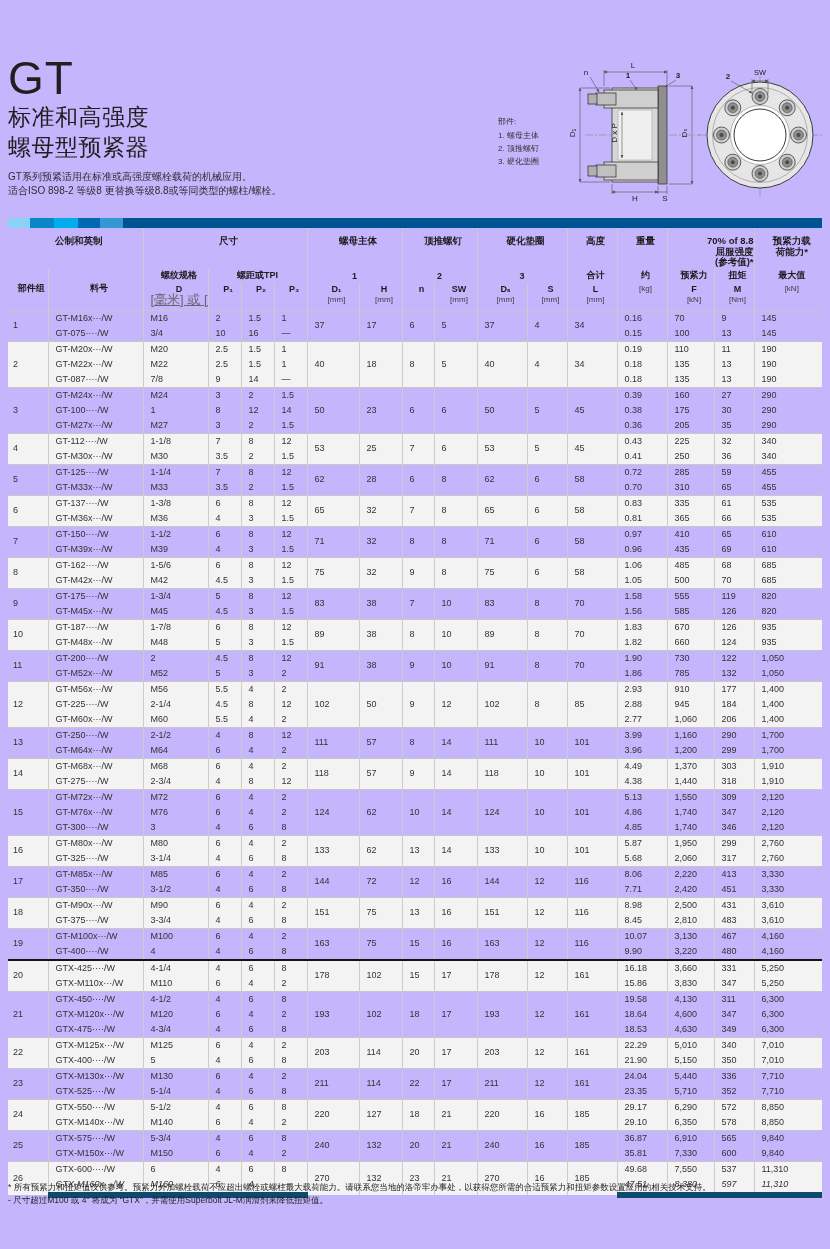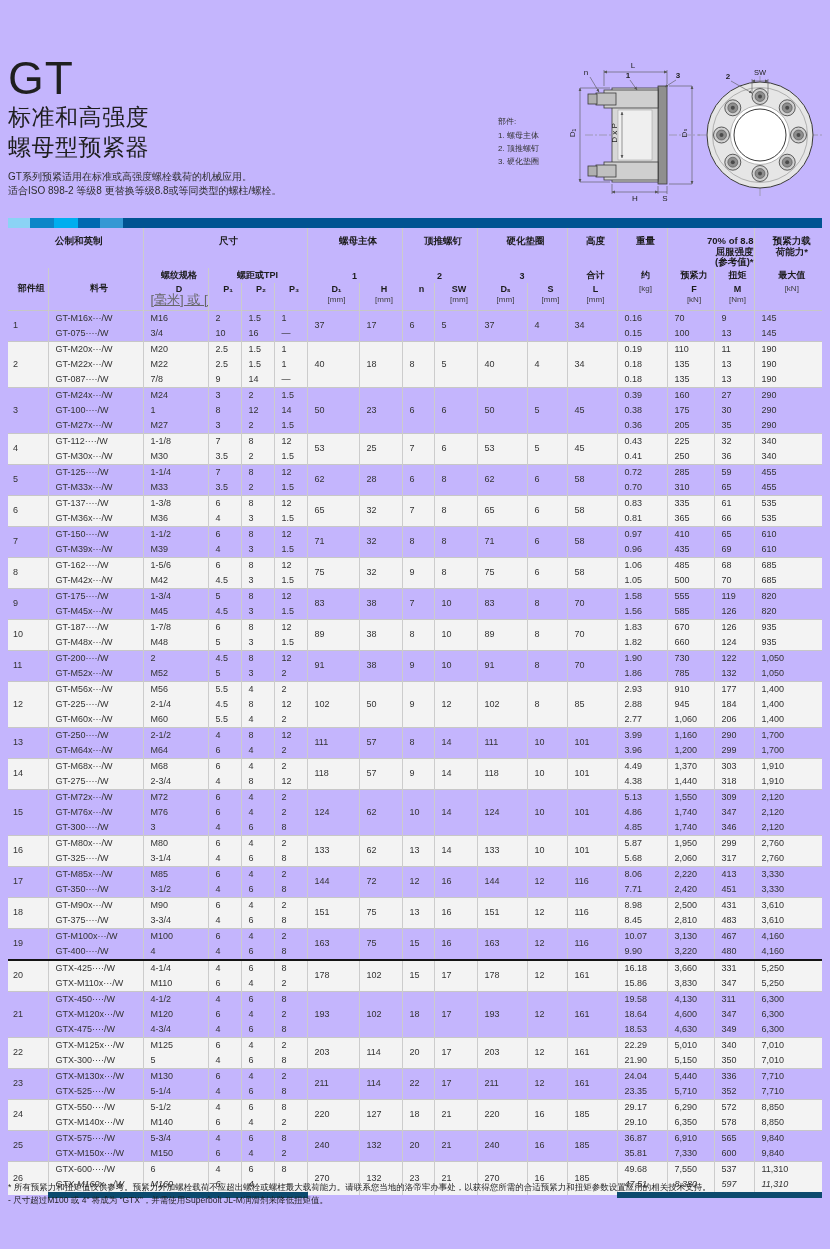--- a/index.html
+++ b/index.html
@@ -970,21 +970,21 @@
             <td rowspan="2">17</td>
             <td rowspan="2">203</td>
             <td rowspan="2">12</td>
             <td rowspan="2">161</td>
             <td>22.29</td>
             <td>5,010</td>
             <td>340</td>
             <td>7,010</td>
           </tr>
           <tr class="shade">
-            <td>GTX-300····/W</td>
+            <td>GTX-400····/W</td>
             <td>5</td>
             <td>4</td>
             <td>6</td>
             <td>8</td>
             <td>21.90</td>
             <td>5,150</td>
             <td>350</td>
             <td>7,010</td>
           </tr>
           <tr class="gf">

